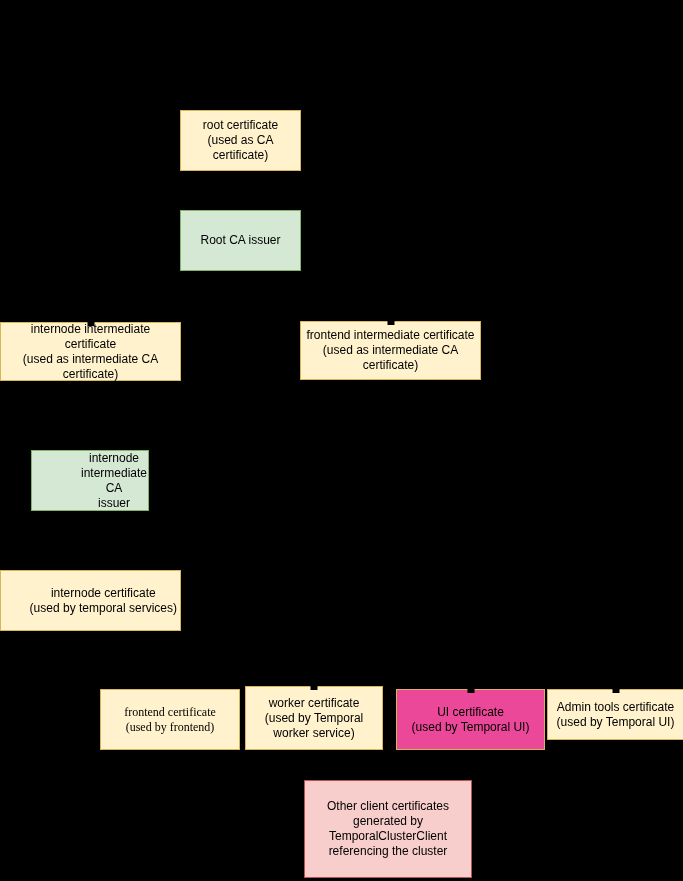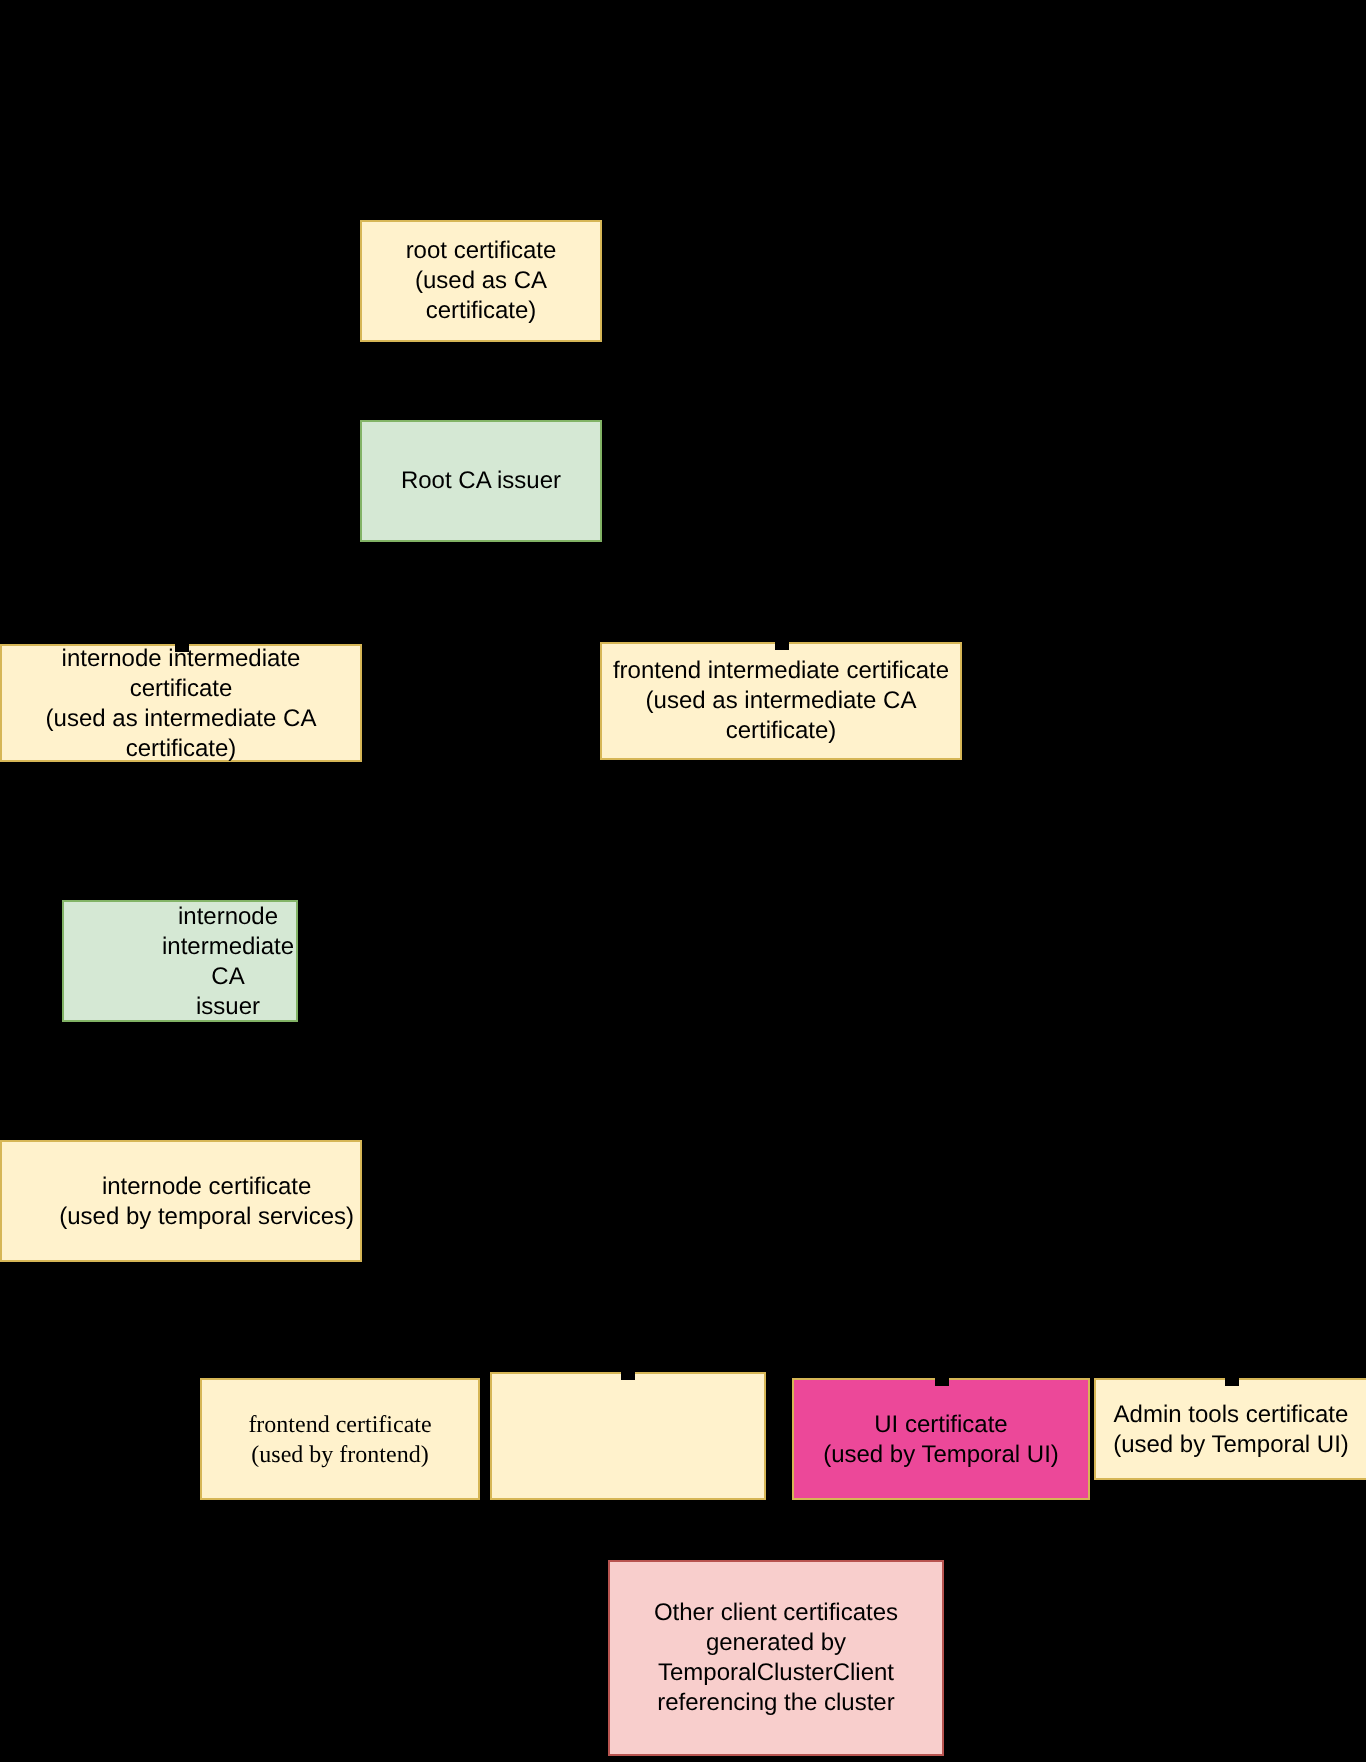--- a/index.html
+++ b/index.html
@@ -72,20 +72,23 @@
     </div>
     <div class="node" style="left: 0px; top: 570px; width: 181px; height: 61px; background: rgb(255, 242, 204); border-color: rgb(214, 182, 86); justify-content: flex-end;">
       <span class="label">internode certificate
 (used by temporal services)</span>
     </div>
     <div class="node" style="left: 100px; top: 689px; width: 140px; height: 61px; background: rgb(255, 242, 204); border-color: rgb(214, 182, 86); font-family: Liberation Serif, serif;">
       <span class="label">frontend certificate
 (used by frontend)</span>
     </div>
     <div class="node" style="left: 245px; top: 686px; width: 138px; height: 64px; background: rgb(255, 242, 204); border-color: rgb(214, 182, 86);">
+      <span class="label">worker certificate
+(used by Temporal
+worker service)</span>
       <div class="notch"></div>
     </div>
     <div class="node" style="left: 396px; top: 689px; width: 149px; height: 61px; background: #ec4899; border-color: rgb(214, 182, 86);">
       <span class="label">UI certificate
 (used by Temporal UI)</span>
       <div class="notch"></div>
     </div>
     <div class="node" style="left: 547px; top: 689px; width: 137px; height: 51px; background: rgb(255, 242, 204); border-color: rgb(214, 182, 86);">
       <span class="label">Admin tools certificate
 (used by Temporal UI)</span>

